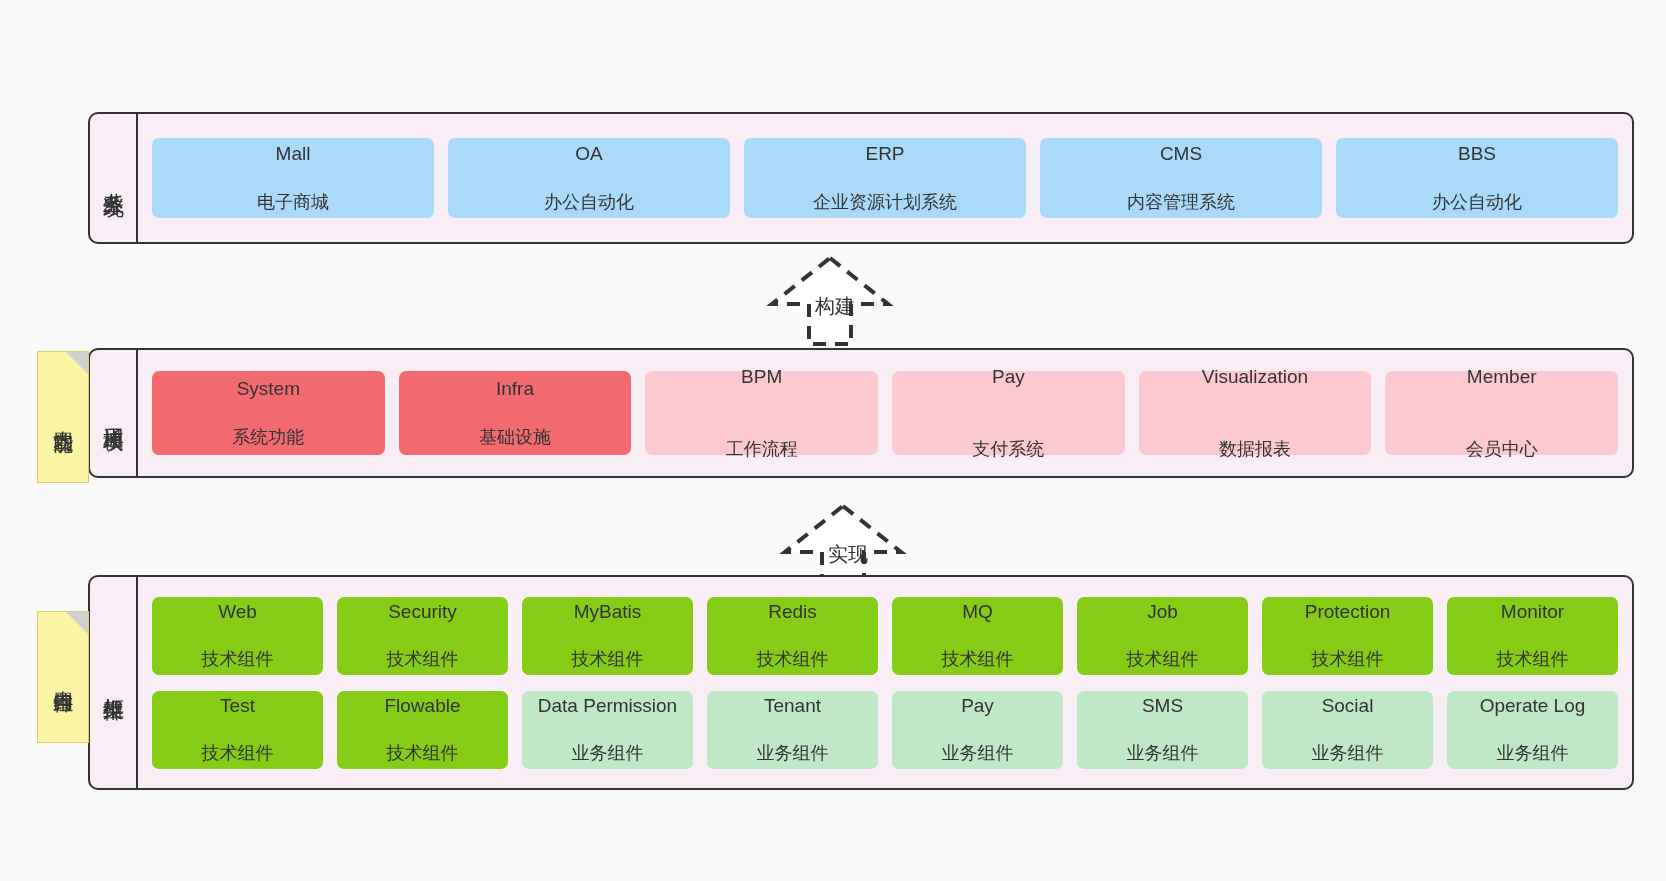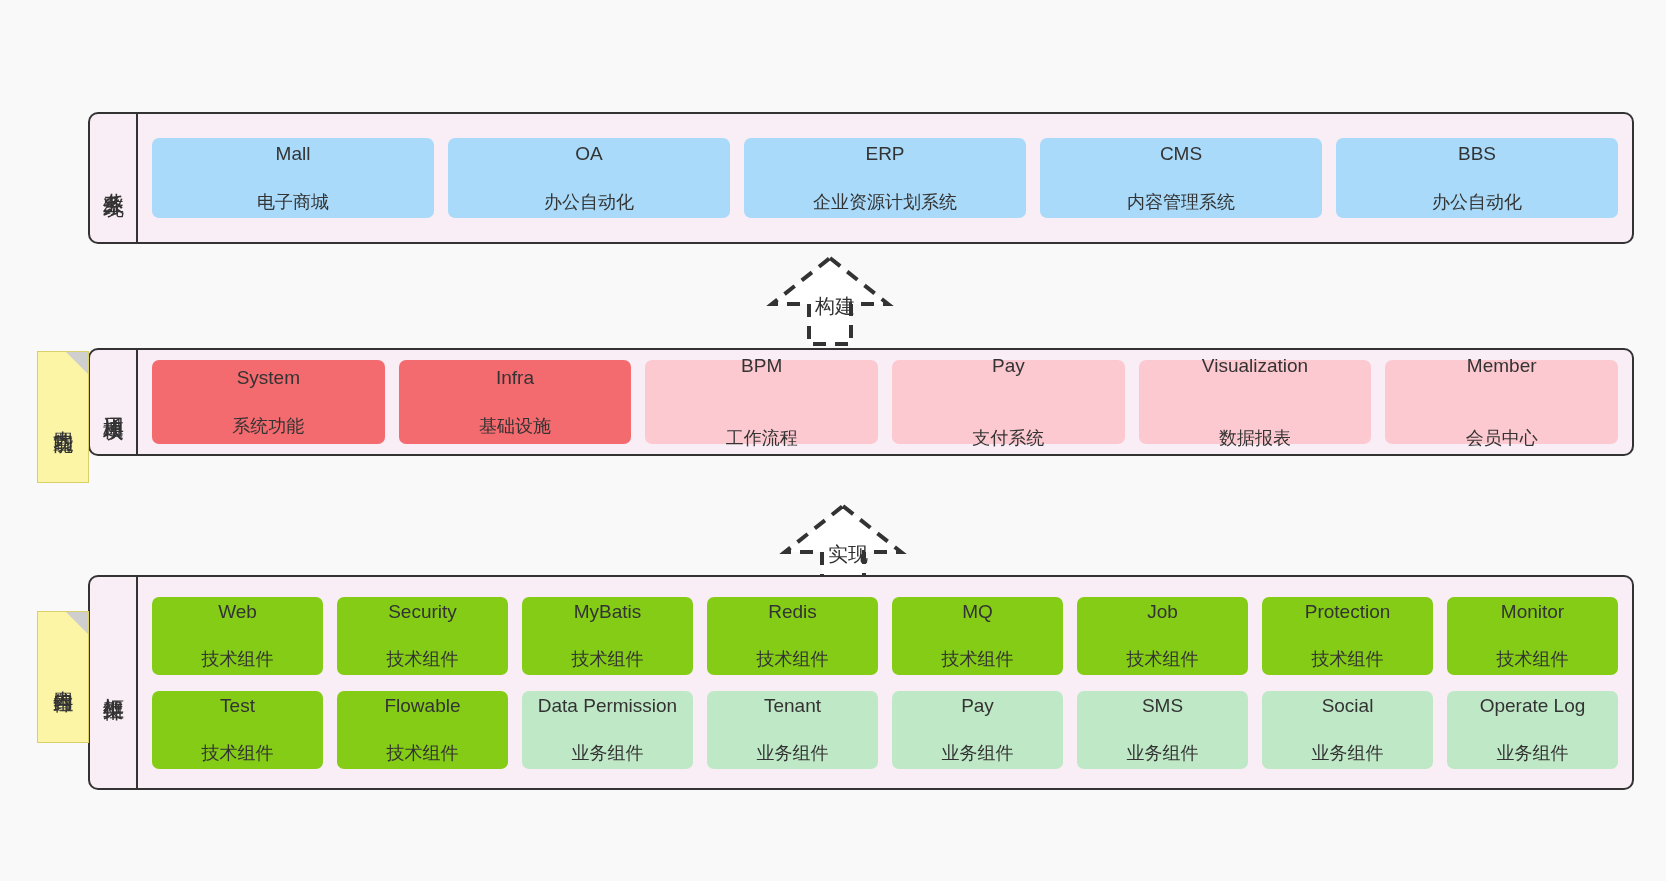--- a/index.html
+++ b/index.html
@@ -88,21 +88,21 @@
   .card .t2 { font-size: 18px; margin-top: 26px; }
 
   .card.blue       { background: #a9daf9; height: 80px; }
   .card.red        { background: #f36a6f; height: 84px; }
   .card.pink       { background: #fcc9d1; height: 84px; gap: 24px; }
   .card.green      { background: #84cc16; height: 78px; }
   .card.lightgreen { background: #bfe8c6; height: 78px; }
 
   
   #layer-business { left: 88px;  top: 112px; width: 1546px; height: 132px; }
-  #layer-common   { left: 88px;  top: 348px; width: 1546px; height: 108px; }
+  #layer-common   { left: 88px;  top: 348px; width: 1546px; height: 130px; }
   #layer-frame    { left: 88px;  top: 575px; width: 1546px; height: 215px; }
 
   
   .note {
     position: absolute;
     box-sizing: border-box;
     background: #fbf5a5;
     border: 1px solid #d9d06a;
     display: flex;
     align-items: center;

